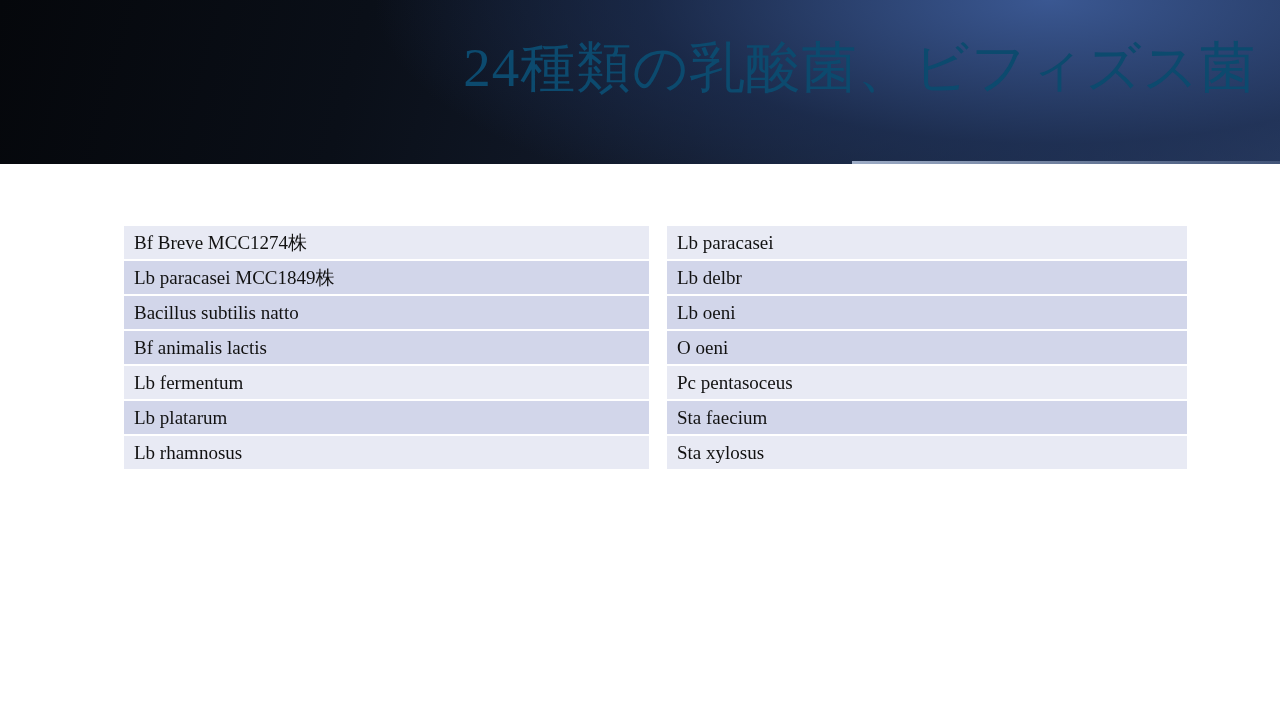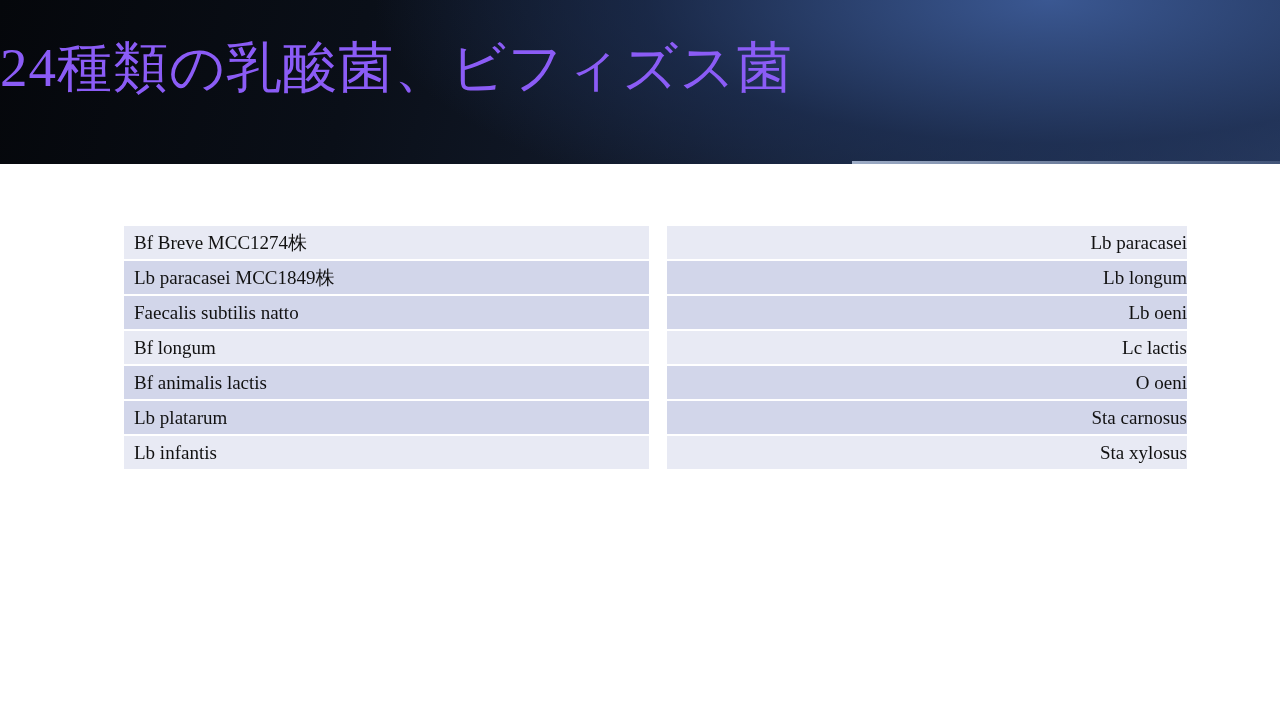--- a/index.html
+++ b/index.html
@@ -36,22 +36,22 @@
     top: 161px;
     width: 428px;
     height: 3px;
     background: linear-gradient(90deg, rgba(180,195,220,0.85) 0%, rgba(120,140,175,0.35) 100%);
   }
   .slide-title {
     position: absolute;
     left: 0;
     top: 38px;
     width: 1256px;
-    text-align: left;
-    color: #8b5cf6;
+    text-align: right;
+    color: #0c4a6e;
     font-size: 55px;
     line-height: 1.1;
     letter-spacing: 1px;
     font-family: "Liberation Serif", serif;
     white-space: nowrap;
   }
   
   .table-wrap {
     position: absolute;
     left: 124px;
@@ -69,21 +69,21 @@
     padding: 0 0 0 10px;
     font-size: 19px;
     color: #111111;
     font-family: "Liberation Serif", serif;
     vertical-align: middle;
     white-space: nowrap;
     overflow: hidden;
   }
   td.col-left { width: 515px; margin-top: 40px; }
   td.col-gap  { width: 8px; padding: 0; background: #ffffff !important; }
-  td.col-right { width: 510px; text-align: right; }
+  td.col-right { width: 510px; }
   tr.row-a td { background: #e8eaf4; }
   tr.row-b td { background: #d2d6ea; }
 </style>
 </head>
 <body>
 
 <div class="slide">
 
   <div class="banner"></div>
   <div class="banner-underline"></div>
@@ -93,44 +93,44 @@
     <table class="data-table">
       <tbody>
         <tr class="row-a">
           <td class="col-left">Bf Breve MCC1274株</td>
           <td class="col-gap"></td>
           <td class="col-right">Lb paracasei</td>
         </tr>
         <tr class="row-b">
           <td class="col-left">Lb paracasei MCC1849株</td>
           <td class="col-gap"></td>
-          <td class="col-right">Lb longum</td>
+          <td class="col-right">Lb delbr</td>
         </tr>
         <tr class="row-b">
-          <td class="col-left">Faecalis subtilis natto</td>
+          <td class="col-left">Bacillus subtilis natto</td>
           <td class="col-gap"></td>
           <td class="col-right">Lb oeni</td>
-        </tr>
-        <tr class="row-a">
-          <td class="col-left">Bf longum</td>
-          <td class="col-gap"></td>
-          <td class="col-right">Lc lactis</td>
         </tr>
         <tr class="row-b">
           <td class="col-left">Bf animalis lactis</td>
           <td class="col-gap"></td>
           <td class="col-right">O oeni</td>
         </tr>
+        <tr class="row-a">
+          <td class="col-left">Lb fermentum</td>
+          <td class="col-gap"></td>
+          <td class="col-right">Pc pentasoceus</td>
+        </tr>
         <tr class="row-b">
           <td class="col-left">Lb platarum</td>
           <td class="col-gap"></td>
-          <td class="col-right">Sta carnosus</td>
+          <td class="col-right">Sta faecium</td>
         </tr>
         <tr class="row-a">
-          <td class="col-left">Lb infantis</td>
+          <td class="col-left">Lb rhamnosus</td>
           <td class="col-gap"></td>
           <td class="col-right">Sta xylosus</td>
         </tr>
       </tbody>
     </table>
   </div>
 
 </div>
 
 </body></html>

